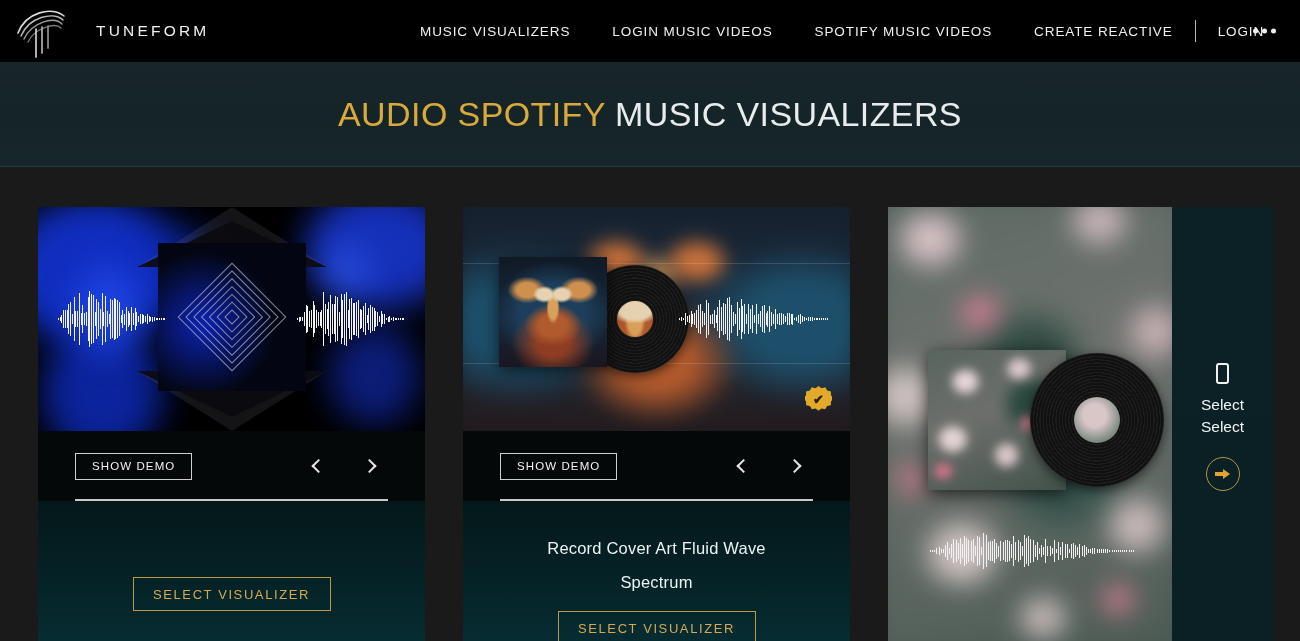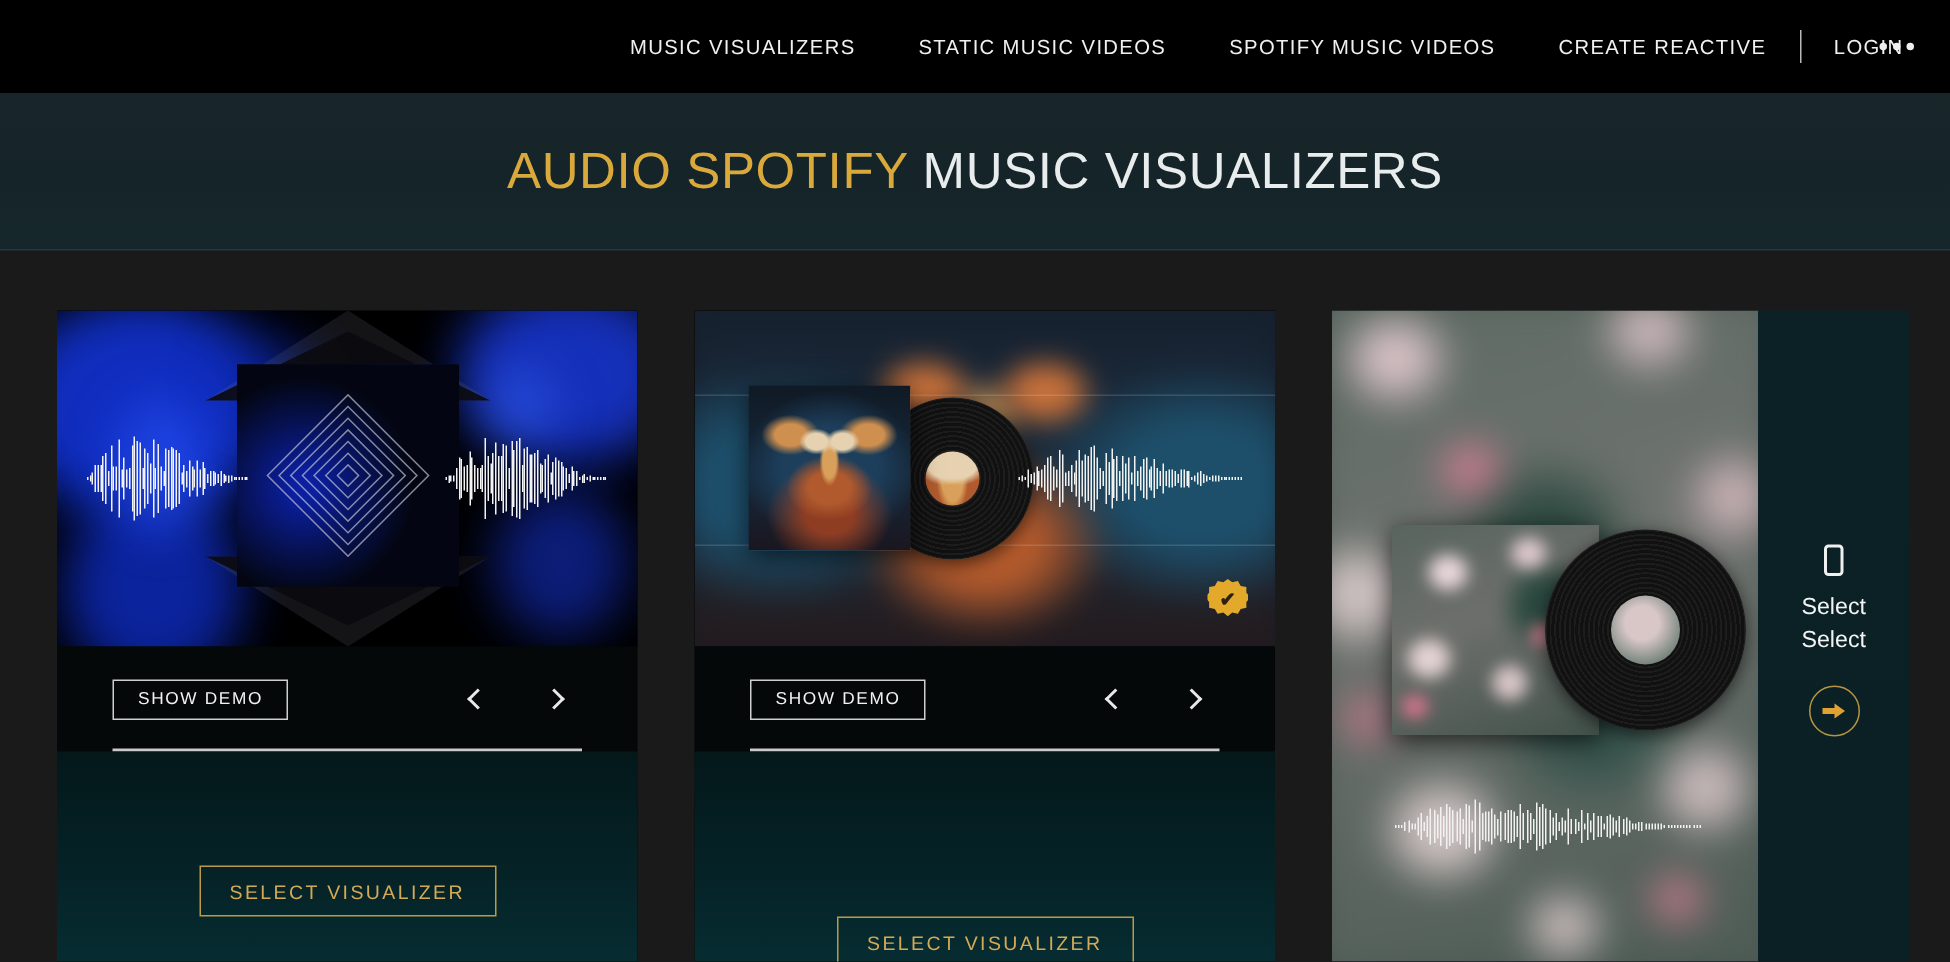--- a/index.html
+++ b/index.html
@@ -239,25 +239,43 @@
     content:""; position:absolute; right:0; top:0;
     width:0; height:0; border-top:5.5px solid transparent; border-bottom:5.5px solid transparent;
     border-left:7px solid #e0a233;
   }
 </style>
 </head>
 <body>
 
 <div class="navbar">
 
+  <div class="brand">
+    <span class="logo-mark">
+      <svg width="58" height="56" viewBox="0 0 58 56">
+        <g fill="none" stroke-linecap="round">
+          <path d="M6 30 C14 9, 40 3, 52 13" stroke="#dcdcdc" stroke-width="1.6"></path>
+          <path d="M9 33 C17 14, 41 8, 51 17" stroke="#bdbdbd" stroke-width="1.5"></path>
+          <path d="M12 36 C20 19, 42 13, 50 21" stroke="#9d9d9d" stroke-width="1.4"></path>
+          <path d="M16 39 C23 25, 43 19, 49 25" stroke="#7d7d7d" stroke-width="1.3"></path>
+        </g>
+        <g stroke-linecap="round">
+          <line x1="24" y1="26" x2="24" y2="54" stroke="#cfcfcf" stroke-width="1.7"></line>
+          <line x1="30" y1="24" x2="30" y2="50" stroke="#b4b4b4" stroke-width="1.7"></line>
+          <line x1="36" y1="23" x2="36" y2="45" stroke="#8e8e8e" stroke-width="1.7"></line>
+        </g>
+      </svg>
+    </span>
+    <span class="brand-name">TUNEFORM</span>
+  </div>
 
   <nav class="navlinks">
     <span class="navlink">MUSIC VISUALIZERS</span>
     <span class="nav-gap"></span>
-    <span class="navlink">STATIC MUSIC VIDEOS</span>
+    <span class="navlink">LOGIN MUSIC VIDEOS</span>
     <span class="nav-gap"></span>
     <span class="navlink">SPOTIFY MUSIC VIDEOS</span>
     <span class="nav-gap"></span>
     <span class="navlink">CREATE REACTIVE</span>
     <span class="navsep"></span>
     <span class="navlink">LOGIN</span>
   </nav>
 
   <div class="dots">
     <i></i>
@@ -541,20 +559,21 @@
     </div>
     <div class="demobar">
       <button class="showdemo">SHOW DEMO</button>
       <div class="carousel">
         <span class="chevbtn chev-left"></span>
         <span class="chevbtn chev-right"></span>
       </div>
       <span class="rule"></span>
     </div>
     <div class="info">
+      <div class="cardtitle" style="max-width:250px;margin:0 auto;padding-top:30px;">Record Cover Art Fluid Wave Spectrum</div>
       <button class="selectbtn selectbtn--b">SELECT VISUALIZER</button>
     </div>
   </div>
 
   <div class="card card--c">
     <div class="artC">
       <span class="bg"></span>
       <div class="sleeve" style="left:40px;top:143px;width:138px;height:140px;">
         <span style="position:absolute;inset:-10px;filter:blur(5px);
           background:

